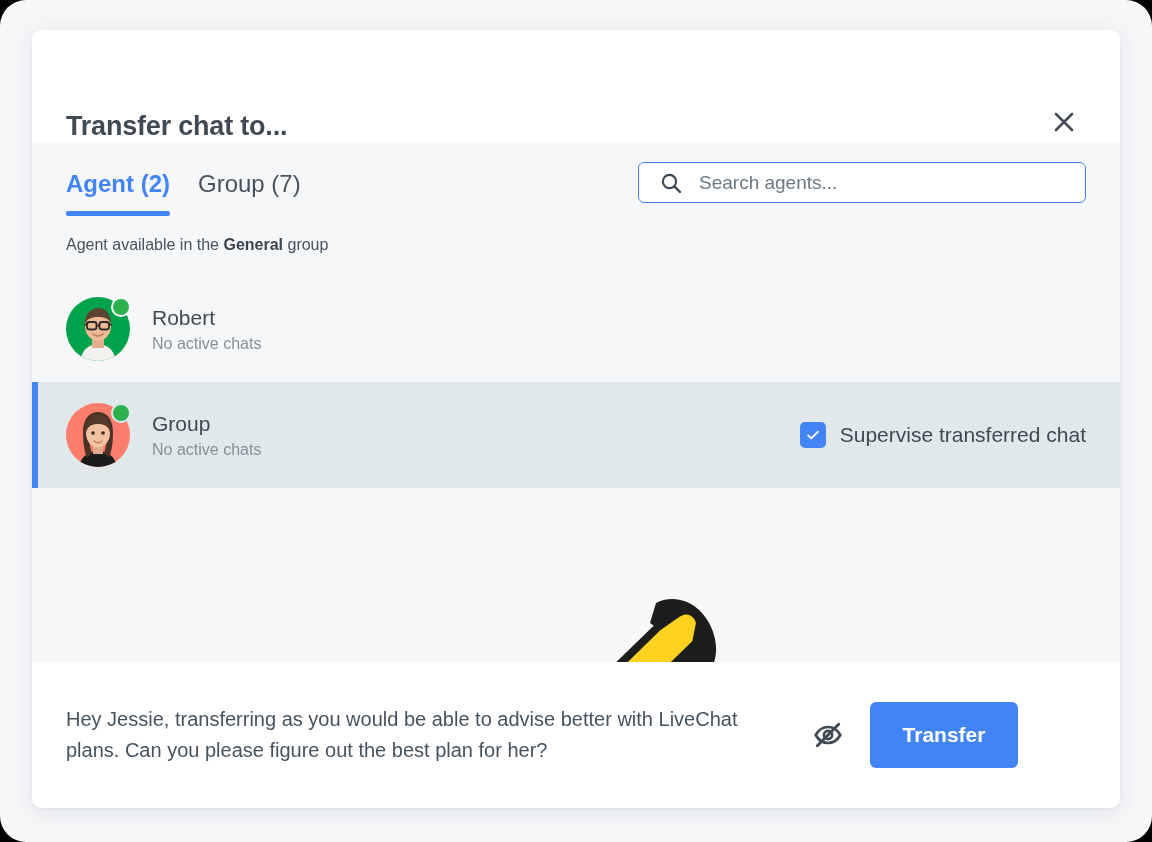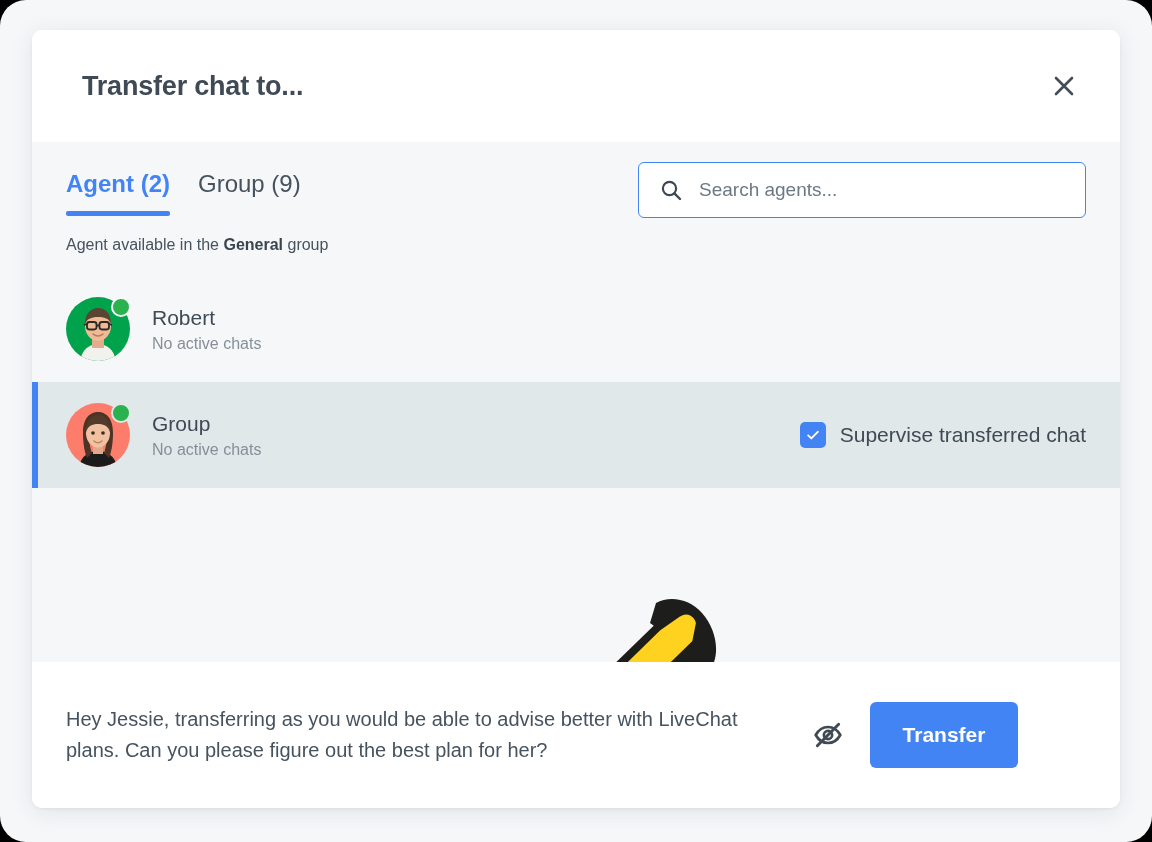--- a/index.html
+++ b/index.html
@@ -35,22 +35,22 @@
     display: flex;
     flex-direction: column;
   }
 
   
   .modal-header {
     height: 112px;
     flex: 0 0 112px;
     background: #fff;
     display: flex;
-    align-items: center;
-    padding: 0 36px 0 50px;
+    align-items: flex-end;
+    padding: 0 36px 0 34px;
   }
   .modal-title {
     font-size: 27px;
     font-weight: bold;
     color: #3f4a55;
     letter-spacing: -0.2px;
     flex: 1;
   }
   .close-btn {
     width: 40px; height: 40px;
@@ -97,21 +97,21 @@
     position: absolute;
     left: 0; right: 0; bottom: 0;
     height: 5px;
     background: #4384f5;
     border-radius: 2px;
   }
 
   .search-wrap {
     margin-left: auto;
     width: 448px;
-    height: 56px;
+    height: 41px;
     background: #fff;
     border: 1px solid #4384f5;
     border-radius: 6px;
     display: flex;
     align-items: center;
     padding: 0 20px;
     gap: 16px;
   }
   .search-wrap .search-icon { flex: 0 0 auto; display:flex; color:#3d4852; }
   .search-input {
@@ -265,21 +265,21 @@
           <path d="M5 5 L21 21 M21 5 L5 21" stroke="currentColor" stroke-width="2.6" stroke-linecap="round" fill="none"></path>
         </svg>
       </div>
     </div>
 
     <div class="modal-body">
 
       <div class="toolbar">
         <div class="tabs">
           <div class="tab active">Agent (2)</div>
-          <div class="tab">Group (9)</div>
+          <div class="tab">Group (7)</div>
         </div>
 
         <div class="search-wrap">
           <span class="search-icon">
             <svg width="24" height="24" viewBox="0 0 24 24" fill="none">
               <circle cx="10.5" cy="10.5" r="6.6" stroke="currentColor" stroke-width="2.2"></circle>
               <path d="M15.4 15.4 L21 21" stroke="currentColor" stroke-width="2.4" stroke-linecap="round"></path>
             </svg>
           </span>
           <input class="search-input" type="text" placeholder="Search agents..." style="">

